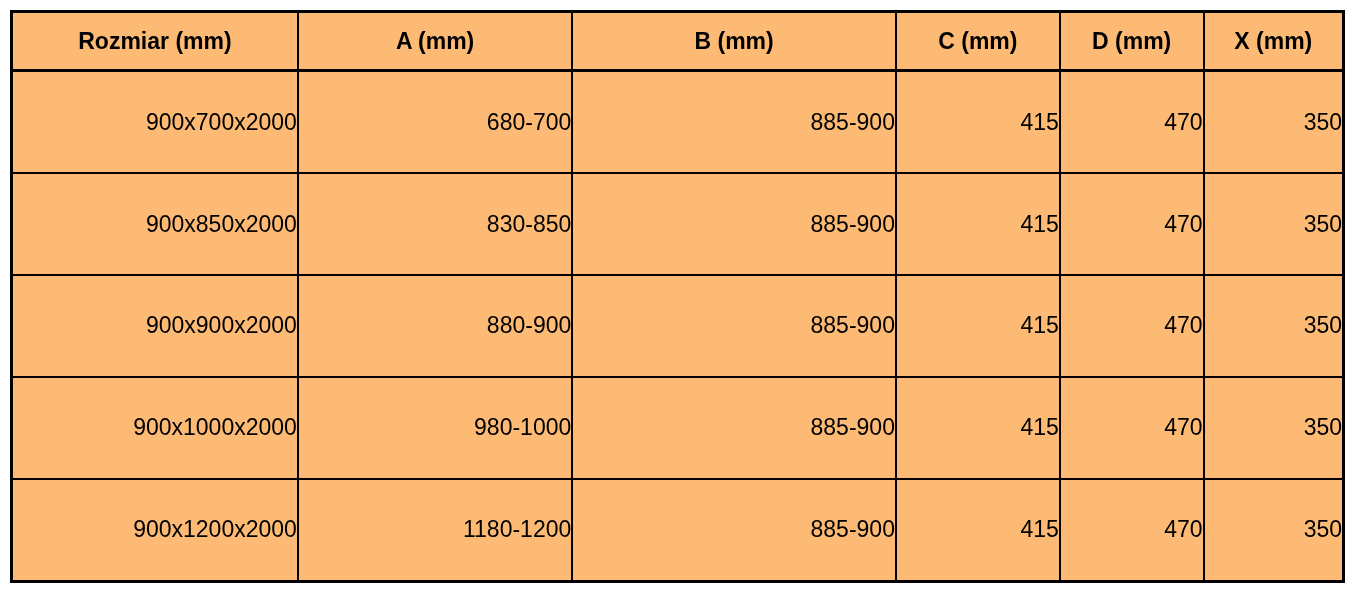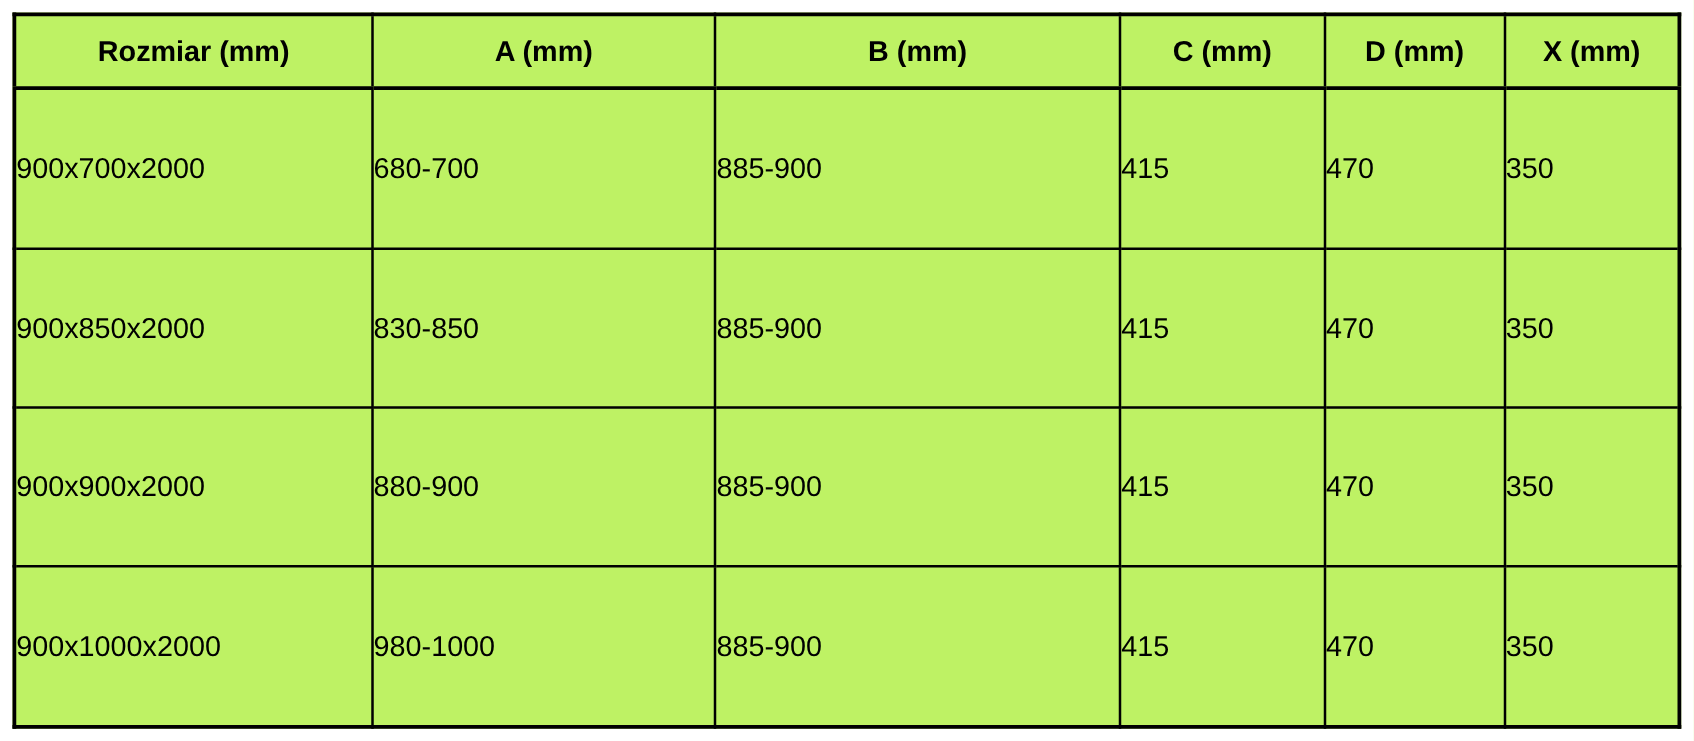--- a/index.html
+++ b/index.html
@@ -14,42 +14,42 @@
     height: 593px;
     box-sizing: border-box;
     padding: 10px;
     background: #ffffff;
   }
   table.spec-table {
     width: 1335px;
     height: 573px;
     border-collapse: collapse;
     table-layout: fixed;
-    background: #bef264;
+    background: #fdba74;
   }
   table.spec-table, table.spec-table th, table.spec-table td {
     border: 2px solid #000000;
   }
   table.spec-table {
     border-width: 3px;
   }
   table.spec-table th {
     border-bottom-width: 3px;
     font-weight: bold;
     font-size: 23px;
     height: 56px;
     text-align: center;
     vertical-align: middle;
     padding: 0;
   }
   table.spec-table td {
     font-weight: normal;
     font-size: 23px;
     height: 62px;
-    text-align: left;
+    text-align: right;
     vertical-align: middle;
     padding: 0;
   }
   col.c-rozmiar { width: 21.5%; }
   col.c-a       { width: 20.6%; }
   col.c-b       { width: 24.3%; }
   col.c-c       { width: 12.3%; }
   col.c-d       { width: 10.8%; }
   col.c-x       { width: 10.5%; }
 </style>
@@ -102,15 +102,23 @@
           <td>350</td>
         </tr>
         <tr>
           <td>900x1000x2000</td>
           <td>980-1000</td>
           <td>885-900</td>
           <td>415</td>
           <td>470</td>
           <td>350</td>
         </tr>
+        <tr>
+          <td>900x1200x2000</td>
+          <td>1180-1200</td>
+          <td>885-900</td>
+          <td>415</td>
+          <td>470</td>
+          <td>350</td>
+        </tr>
       </tbody>
   </table>
 </div>
 
 </body></html>

